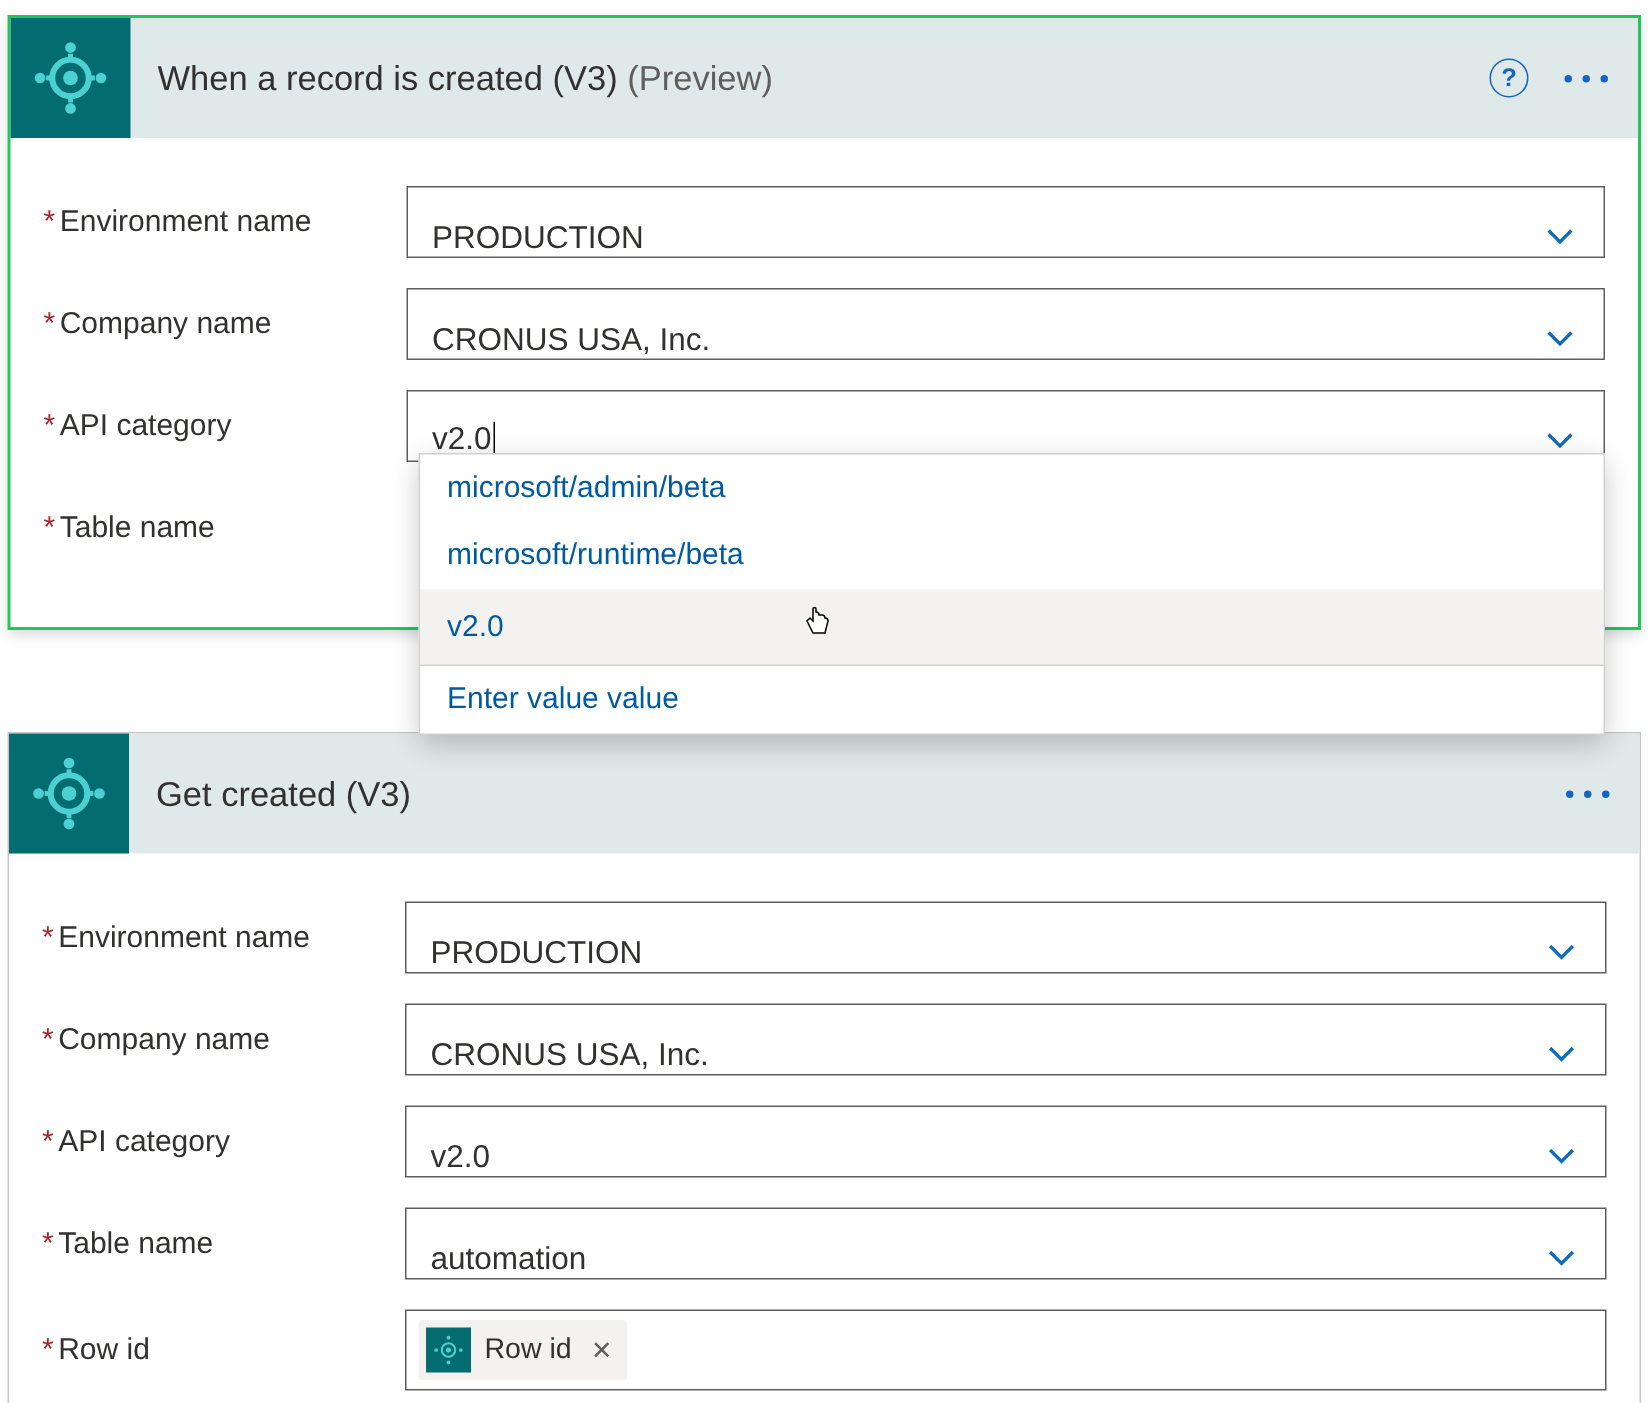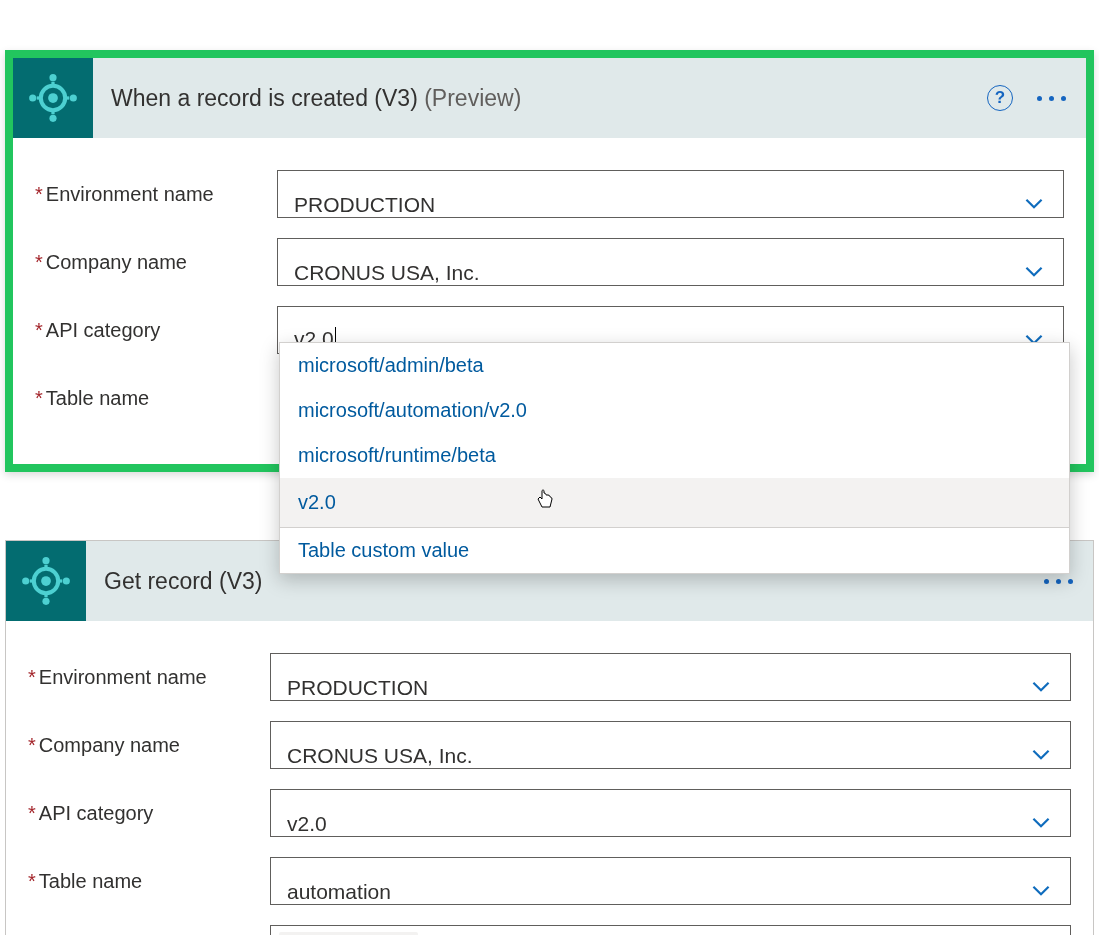--- a/index.html
+++ b/index.html
@@ -11,23 +11,22 @@
     color: #323130;
     font-size: 14px;
   }
   .card {
     border: 1px solid #c8c6c4;
     background: #ffffff;
     margin-bottom: 48px;
     position: relative;
   }
   .card.selected {
-    border: 8px solid #22c55e;
+    border: 2px solid #22c55e;
     box-shadow: 0 3px 8px rgba(0,0,0,0.15);
-    margin-top: 40px;
   }
   .card-header {
     display: flex;
     align-items: center;
     background: #e0e9ea;
     height: 80px;
     padding-right: 16px;
   }
   .card-icon {
     width: 80px;
@@ -257,56 +256,53 @@
         <div class="combo" style="visibility:hidden;"></div>
       </div>
     </div>
   </div>
 
   <div class="dropdown" style="top:292px;">
     <div class="dd-item">
         <span>microsoft/admin/beta</span>
       </div>
     <div class="dd-item">
-        <span>microsoft/automation/v2.0</span>
-      </div>
-    <div class="dd-item">
         <span>microsoft/runtime/beta</span>
       </div>
     <div class="dd-item hover">
       <span>v2.0</span>
       <span class="hand-cursor" style="position:static;margin-left:200px;">
         <svg width="18" height="22" viewBox="0 0 18 22">
             <path d="M6 2v8l-2-2-2 2 4 8h8l2-8c0-2-2-2-2-2s0-2-2-2-2 0-2 0 0-2-2-2V2c0-1-1-1-1-1s-1 0-1 1z" fill="#fff" stroke="#000" stroke-width="1"></path>
           </svg>
       </span>
     </div>
     <div class="dd-item dd-sep">
-        <span>Table custom value</span>
+        <span>Enter value value</span>
       </div>
   </div>
 
   <div class="card" style="margin-top:68px;">
     <div class="card-header">
       <div class="card-icon">
         <svg width="52" height="52" viewBox="0 0 32 32">
           <circle cx="16" cy="16" r="7.5" fill="none" stroke="#4dd0d1" stroke-width="2.5"></circle>
           <circle cx="16" cy="16" r="3" fill="#4dd0d1"></circle>
           <circle cx="16" cy="3.5" r="2.2" fill="#4dd0d1"></circle>
           <circle cx="16" cy="28.5" r="2.2" fill="#4dd0d1"></circle>
           <circle cx="3.5" cy="16" r="2.2" fill="#4dd0d1"></circle>
           <circle cx="28.5" cy="16" r="2.2" fill="#4dd0d1"></circle>
           <line x1="16" y1="6" x2="16" y2="9" stroke="#4dd0d1" stroke-width="2"></line>
           <line x1="16" y1="23" x2="16" y2="26" stroke="#4dd0d1" stroke-width="2"></line>
           <line x1="6" y1="16" x2="9" y2="16" stroke="#4dd0d1" stroke-width="2"></line>
           <line x1="23" y1="16" x2="26" y2="16" stroke="#4dd0d1" stroke-width="2"></line>
         </svg>
       </div>
       <div class="card-title">
-        <span>Get record (V3)</span>
+        <span>Get created (V3)</span>
       </div>
       <div class="ellipsis">
         <span></span>
           <span></span>
           <span></span>
       </div>
     </div>
     <div class="card-body">
       <div class="row">
         <div class="label">

